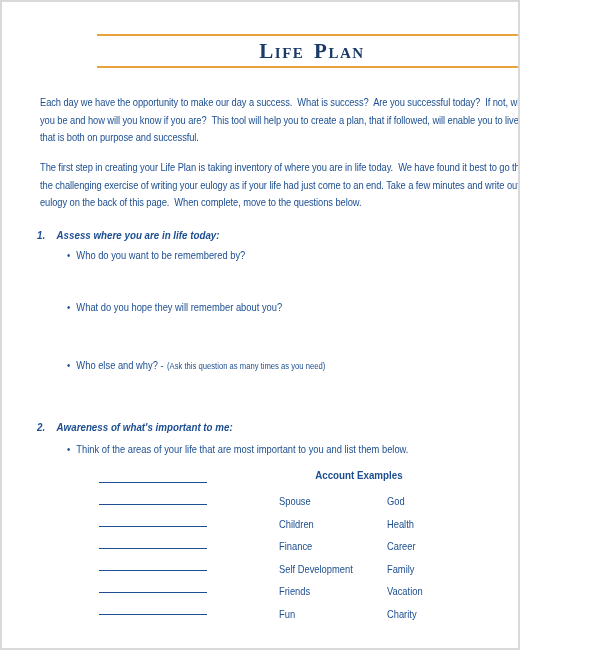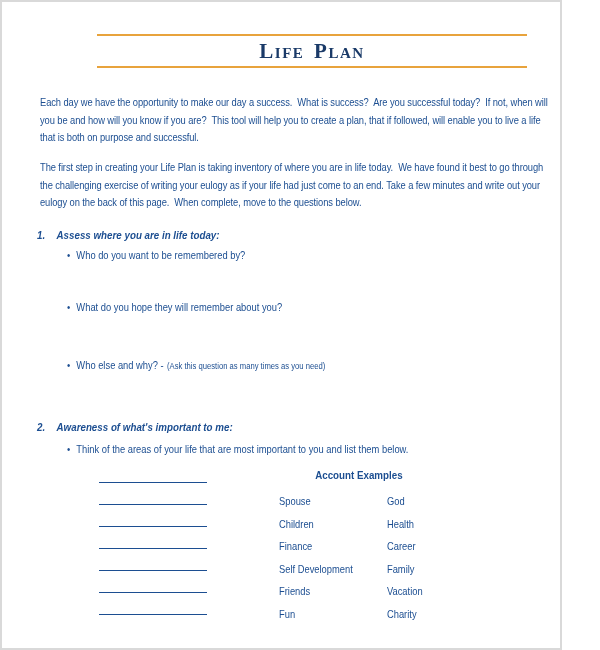--- a/index.html
+++ b/index.html
@@ -5,21 +5,21 @@
   :root {
     --body-blue: #1C4E91;
     --title-navy: #1A3A68;
     --gold: #E8A33C;
     --page-border: #D9D9D9;
   }
   * { margin: 0; padding: 0; box-sizing: border-box; }
   html, body { background: #ffffff; }
   .page {
     position: relative;
-    width: 562px;
+    width: 520px;
     height: 650px;
     background: #ffffff;
     border: 2px solid var(--page-border);
     overflow: hidden;
     font-family: "Liberation Sans", sans-serif;
     color: var(--body-blue);
   }
   
   .header {
     position: absolute;

